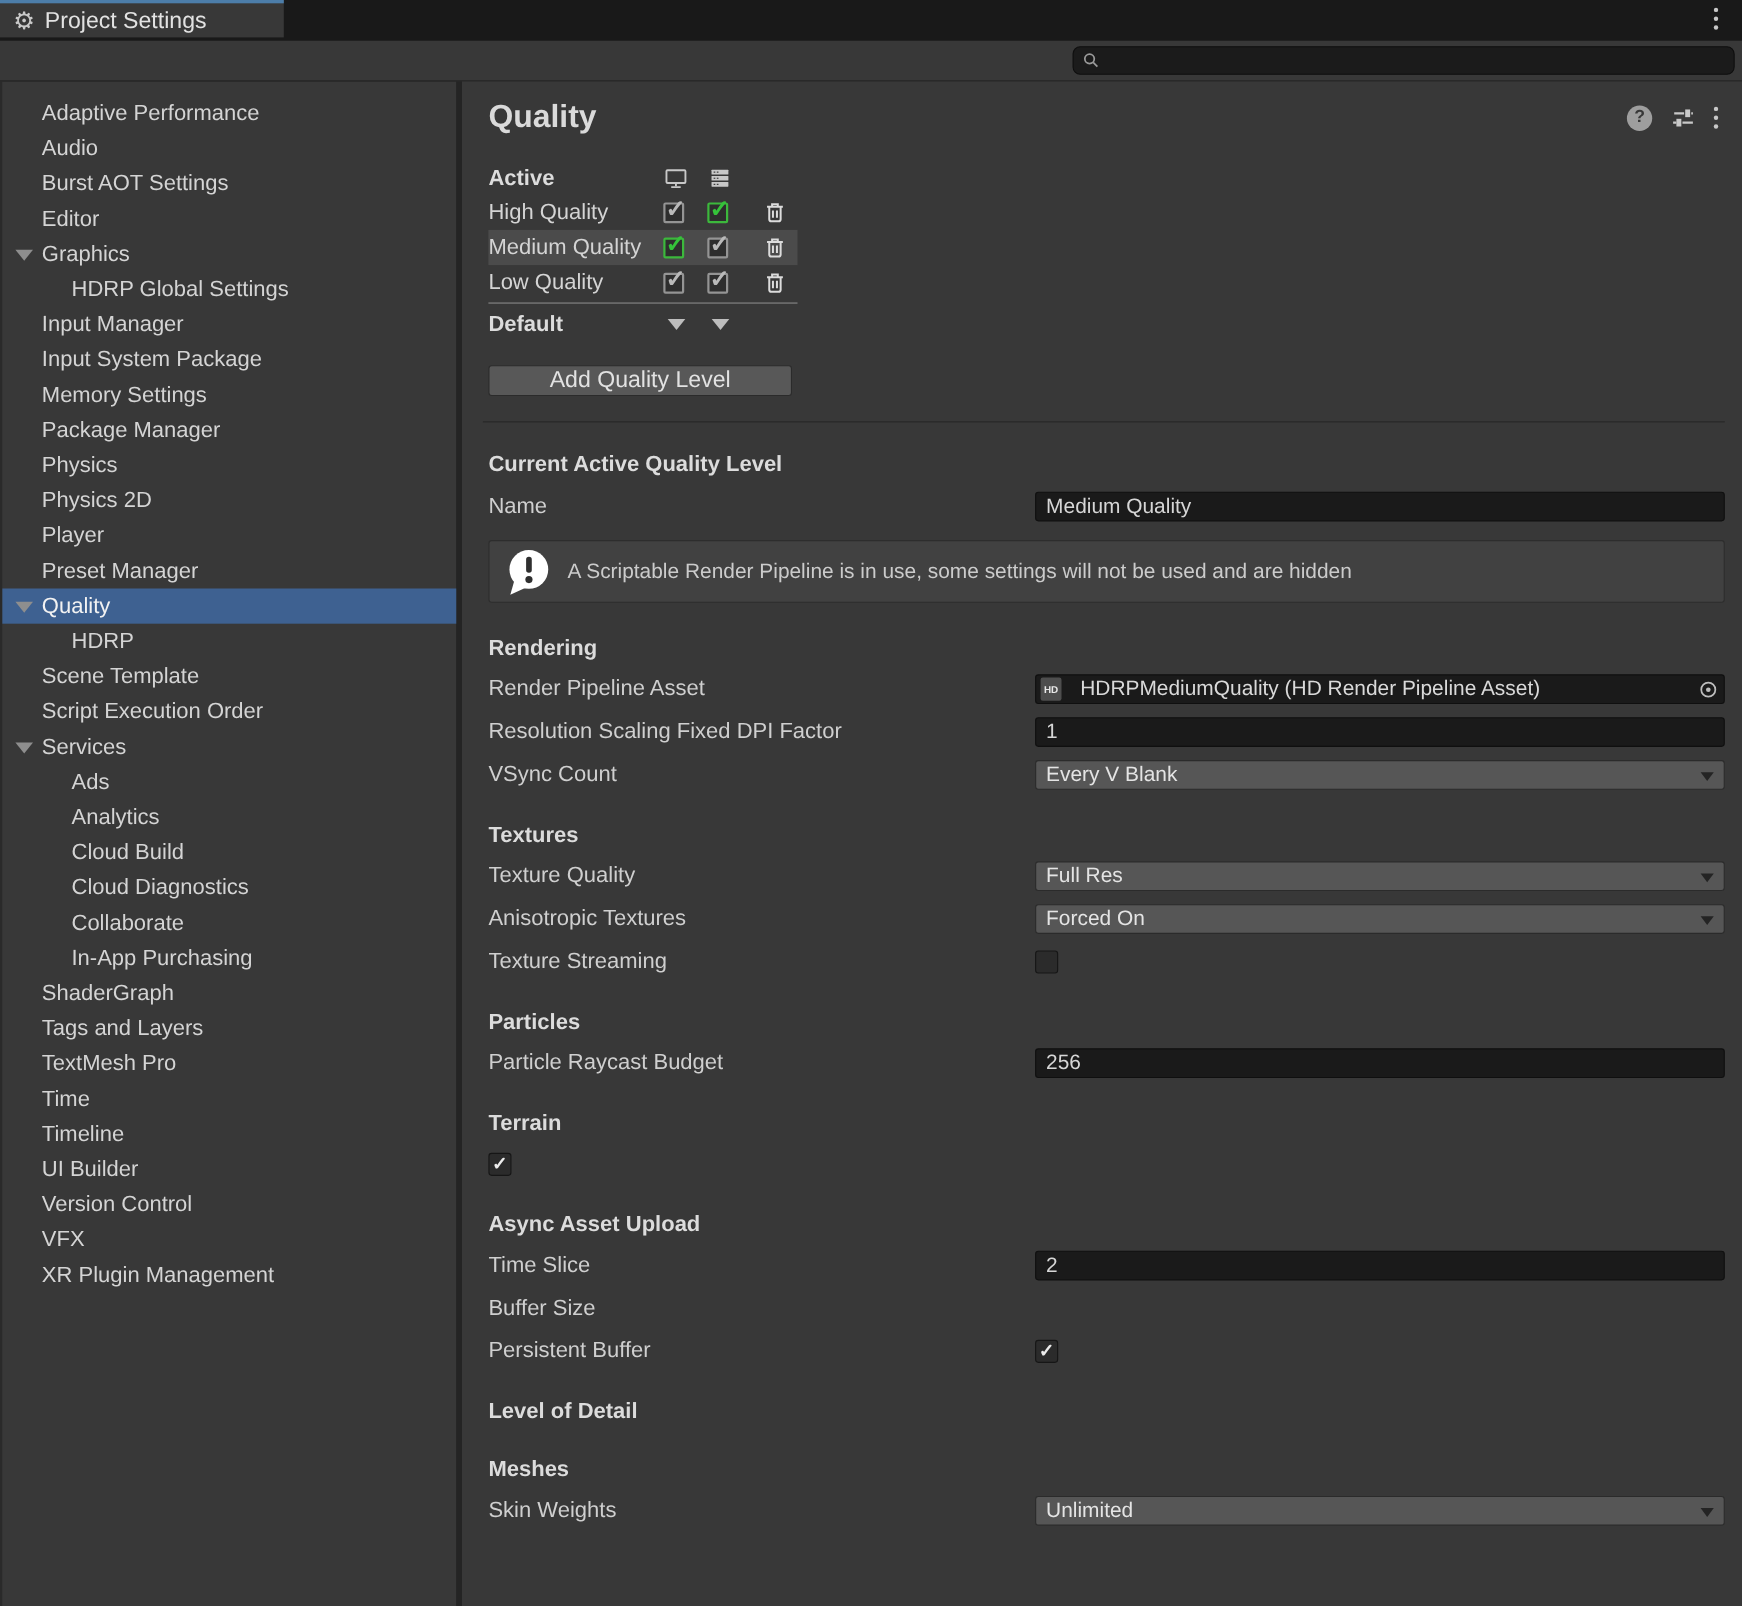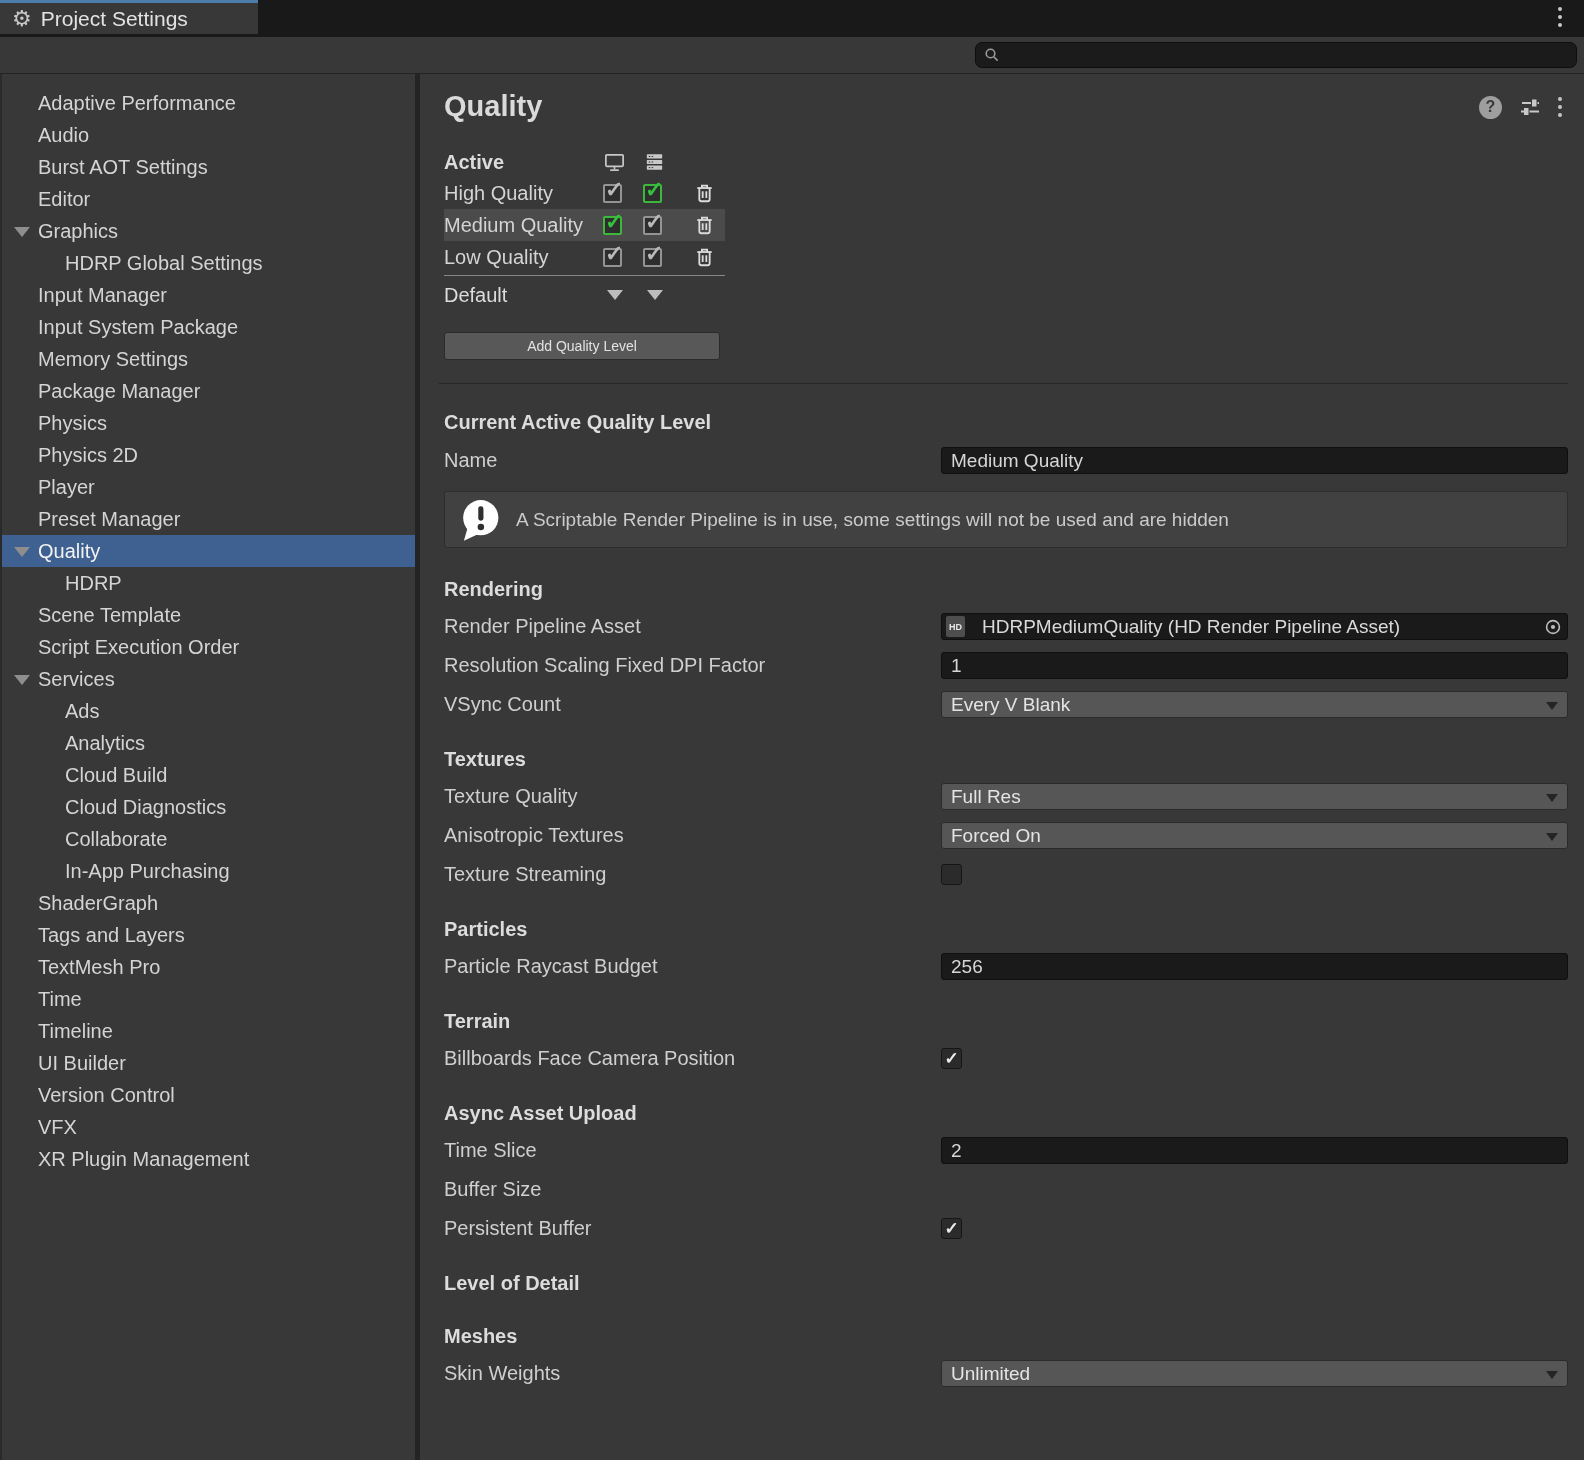--- a/index.html
+++ b/index.html
@@ -82,29 +82,29 @@
   .lcb{
     width:19px;height:19px;box-sizing:border-box;border:2px solid #949494;border-radius:2px;
     background:#2e2e2e;position:relative;margin-right:21px;cursor:pointer;flex:0 0 auto;
   }
   .lcb .mark{position:absolute;left:0px;top:-9px;font-size:22px;font-weight:bold;color:#b9b9b9;}
   .lcb.green{border-color:#3cb83c;}
   .lcb.green .mark{color:#35c23a;}
   .trash-btn{margin-left:10px;cursor:pointer;display:flex;align-items:center;}
   .lvl-sep{width:281px;height:1px;background:#888888;margin:2px 0 4px 0;}
   .default-row{display:flex;align-items:center;height:30px;}
-  .default-row .lbl{width:159px;font-weight:normal;font-size:20px;color:#dcdcdc;}
+  .default-row .lbl{width:159px;font-weight:bold;font-size:20px;color:#dcdcdc;}
   .dd-tri{
     width:0;height:0;border-left:8px solid transparent;border-right:8px solid transparent;
     border-top:10px solid #bdbdbd;cursor:pointer;
   }
   .default-col{width:23px;margin-right:17px;display:flex;justify-content:center;}
   .add-btn{
     margin-top:22px;width:276px;height:28px;background:#585858;border:1px solid #2b2b2b;
-    border-radius:3px;color:#e2e2e2;font-size:14px;font-family:"Liberation Sans",sans-serif;
+    border-radius:3px;color:#e2e2e2;font-size:21px;font-family:"Liberation Sans",sans-serif;
     cursor:pointer;display:block;
   }
   .hrline{height:1px;background:#272727;margin-top:23px;margin-left:-5px;}
 
   
   .sec-header{font-weight:bold;font-size:20px;color:#dcdcdc;margin-top:30px;}
   .sec-header.first{margin-top:27px;}
   .form-row{display:flex;align-items:center;margin-top:12px;min-height:27px;}
   .form-label{width:497px;flex:0 0 auto;font-size:20px;color:#cfcfcf;white-space:nowrap;}
   .field-wrap{flex:1;min-width:0;}
@@ -489,21 +489,20 @@
           </div>
           <div class="sec-header">Particles</div>
           <div class="form-row">
             <span class="form-label">Particle Raycast Budget</span>
             <span class="field-wrap">
               <input class="tf" type="text" value="256" style="">
             </span>
           </div>
           <div class="sec-header">Terrain</div>
           <div class="form-row">
-            <span class="form-label">Billboards Face Camera Position</span>
             <span class="field-wrap">
               <div class="cb checked"></div>
             </span>
           </div>
           <div class="sec-header">Async Asset Upload</div>
           <div class="form-row">
             <span class="form-label">Time Slice</span>
             <span class="field-wrap">
               <input class="tf" type="text" value="2" style="">
             </span>

